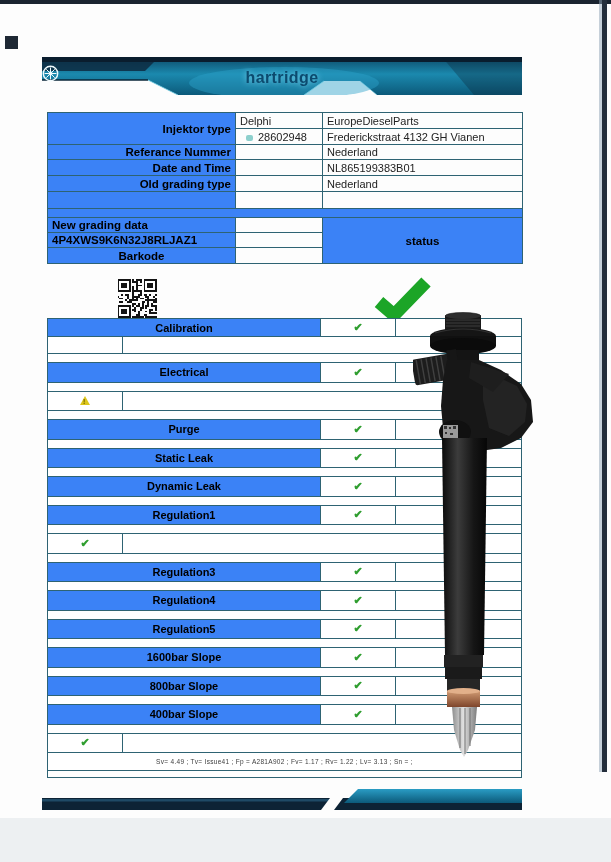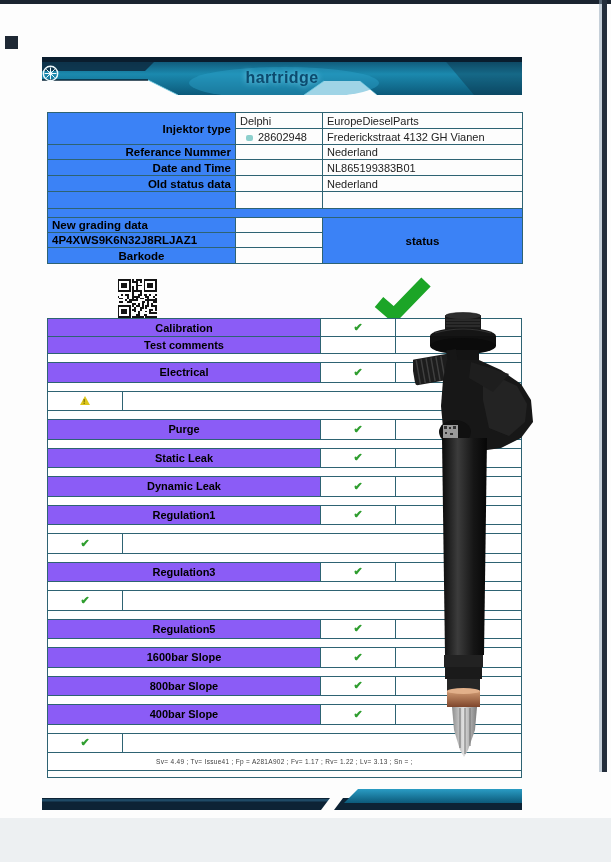--- a/index.html
+++ b/index.html
@@ -38,21 +38,21 @@
   .qr{position:absolute;left:116px;top:279px;width:42px;height:39px;}
   .big-check{position:absolute;left:371px;top:276px;width:62px;height:47px;}
 
   
   .test-table{position:absolute;left:47px;top:318px;width:475px;box-sizing:border-box;
               border:1px solid #2e6373;background:#fff;}
   .t-row{display:flex;height:19.5px;border-top:1px solid #2e6373;box-sizing:border-box;}
   .t-row.first{height:17px;border-top:none;}
   .t-row.second{height:17px;}
   .t-gap{height:9px;border-top:1px solid #2e6373;box-sizing:border-box;background:#fff;}
-  .t-label{width:273px;background:#8b5cf6;border-right:1px solid #2e6373;box-sizing:border-box;
+  .t-label{width:273px;background:#3b82f6;border-right:1px solid #2e6373;box-sizing:border-box;
            display:flex;align-items:center;justify-content:center;font-weight:bold;font-size:11px;color:#000;}
   .t-check{width:75px;border-right:1px solid #2e6373;box-sizing:border-box;display:flex;
            align-items:center;justify-content:center;}
   .t-extra{flex:1;}
   .chk{color:#2f9e2f;font-size:11px;font-weight:bold;line-height:1;}
   .warn{position:relative;width:0;height:0;border-left:5px solid transparent;
         border-right:5px solid transparent;border-bottom:9px solid #dcc61c;}
   .warn span{position:absolute;left:-2px;top:2px;font-size:7px;font-weight:bold;color:#6b5a00;line-height:1;}
   .t-foot{height:18px;border-top:1px solid #2e6373;box-sizing:border-box;display:flex;align-items:center;
           justify-content:center;font-size:6.5px;color:#3c3c3c;letter-spacing:.3px;white-space:nowrap;}
@@ -125,21 +125,21 @@
       <td class="lblbg lbl">Referance Nummer</td>
       <td></td>
       <td class="val">Nederland</td>
     </tr>
     <tr style="height:16px">
       <td class="lblbg lbl">Date and Time</td>
       <td></td>
       <td class="val">NL865199383B01</td>
     </tr>
     <tr style="height:16px">
-      <td class="lblbg lbl">Old status data</td>
+      <td class="lblbg lbl">Old grading type</td>
       <td></td>
       <td class="val">Nederland</td>
     </tr>
     <tr style="height:17px">
       <td class="lblbg"></td>
       <td></td>
       <td></td>
     </tr>
     <tr style="height:9px">
       <td class="lblbg" colspan="3"></td>
@@ -304,21 +304,20 @@
 
   <div class="test-table" id="test-table">
       <div class="t-row first">
         <div class="t-label">Calibration</div>
         <div class="t-check">
           <div class="chk">✔</div>
         </div>
         <div class="t-extra"></div>
       </div>
       <div class="t-row second">
-        <div class="t-label">Test comments</div>
         <div class="t-check"></div>
         <div class="t-extra"></div>
       </div>
       <div class="t-gap"></div>
       <div class="t-row">
         <div class="t-label">Electrical</div>
         <div class="t-check">
           <div class="chk">✔</div>
         </div>
         <div class="t-extra"></div>
@@ -374,20 +373,21 @@
       <div class="t-gap"></div>
       <div class="t-row">
         <div class="t-label">Regulation3</div>
         <div class="t-check">
           <div class="chk">✔</div>
         </div>
         <div class="t-extra"></div>
       </div>
       <div class="t-gap"></div>
       <div class="t-row">
+        <div class="t-label">Regulation4</div>
         <div class="t-check">
           <div class="chk">✔</div>
         </div>
         <div class="t-extra"></div>
       </div>
       <div class="t-gap"></div>
       <div class="t-row">
         <div class="t-label">Regulation5</div>
         <div class="t-check">
           <div class="chk">✔</div>

